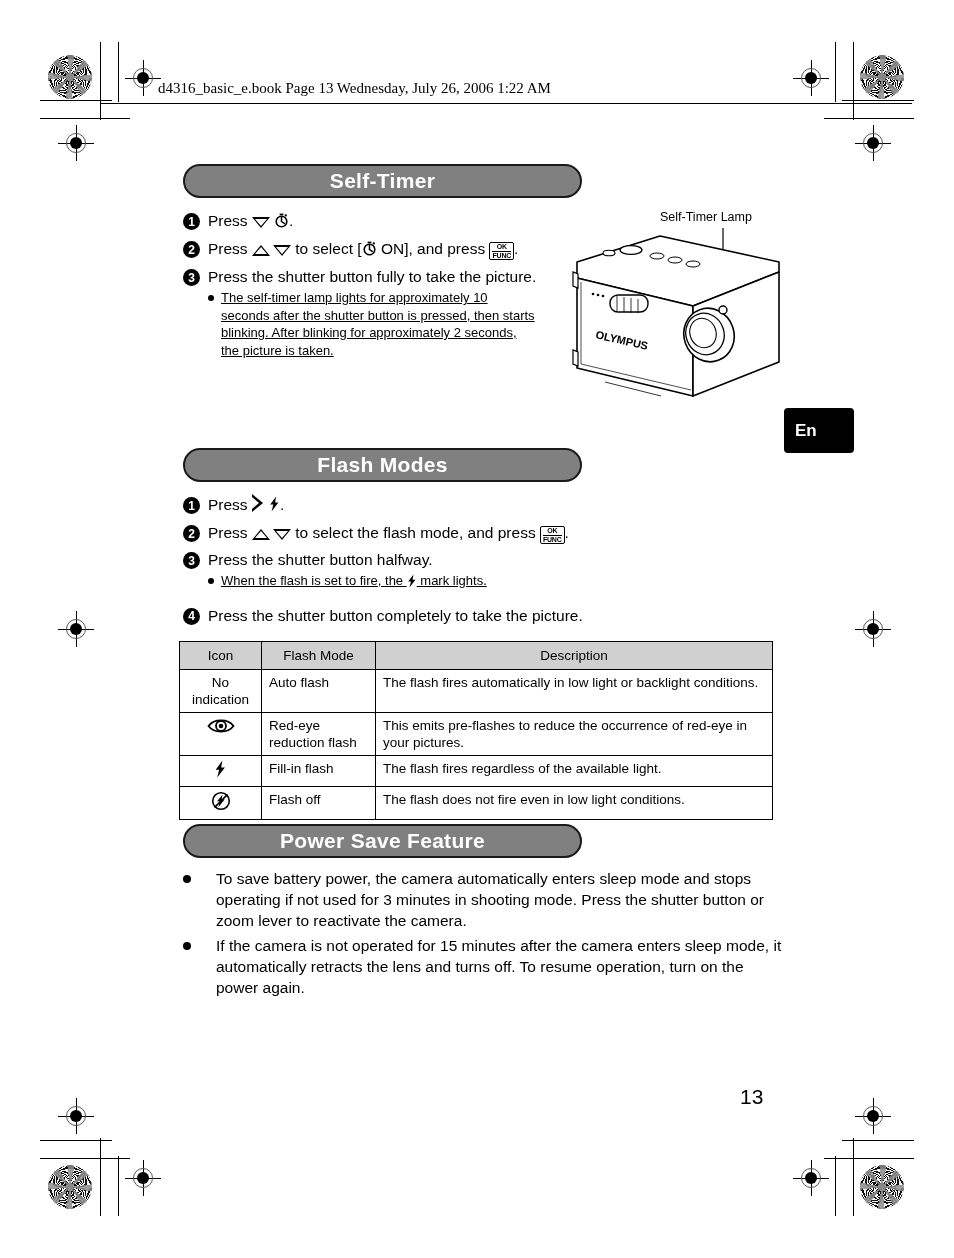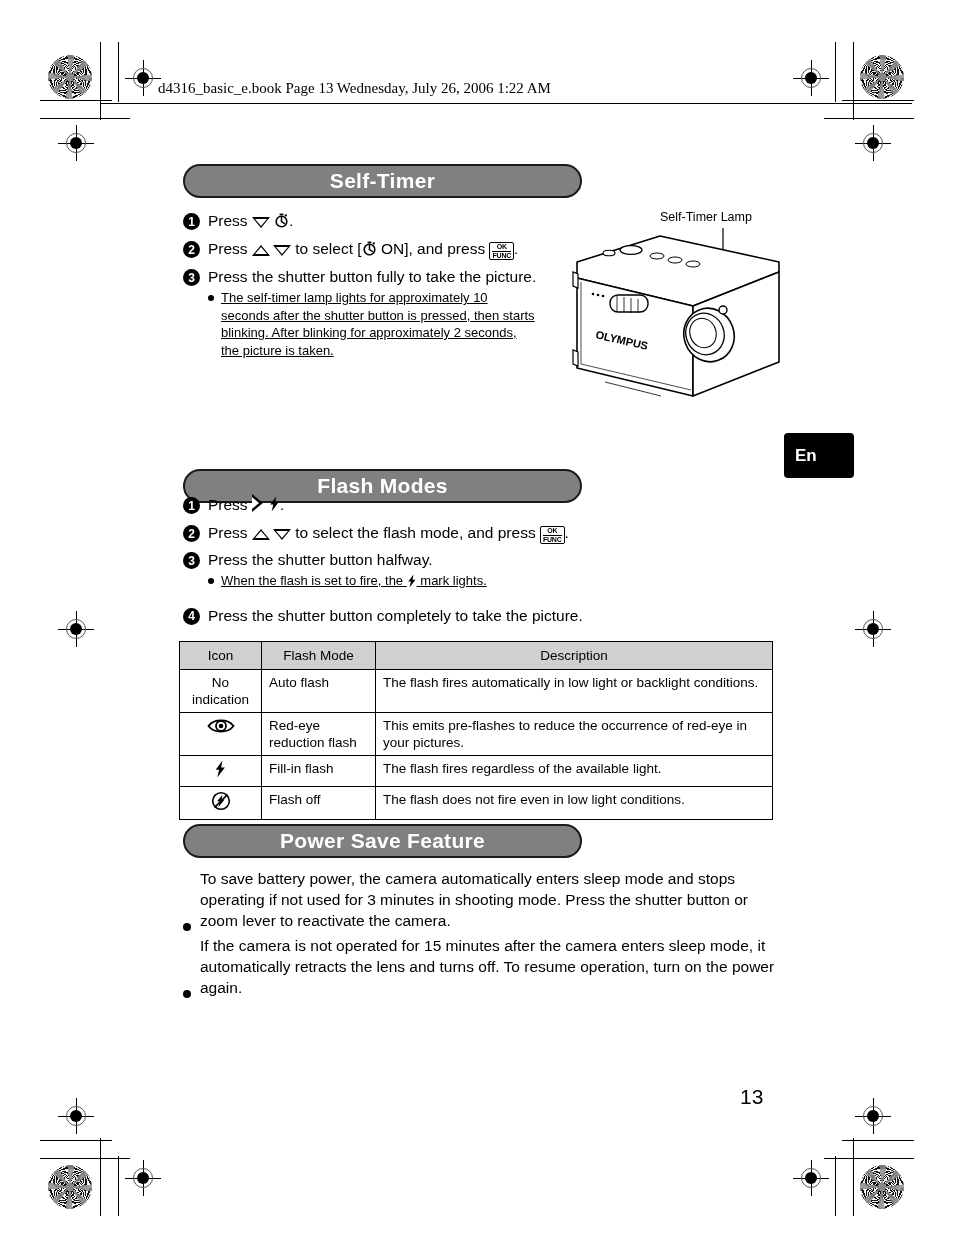--- a/index.html
+++ b/index.html
@@ -159,27 +159,27 @@
   #flash-table thead th {
     background: #d0d0d0;
     font-weight: normal;
     padding: 5px 7px;
   }
   .col-icon { width: 82px; text-align: center; vertical-align: middle; }
   .col-mode { width: 114px; }
 
   
   #power-save-list { position: absolute; left: 183px; top: 868px; width: 600px; }
-  .ps-item { display: flex; align-items: flex-end; margin-bottom: 4px; }
+  .ps-item { display: flex; align-items: flex-start; margin-bottom: 4px; gap: 16px; }
   .ps-dot { flex: 0 0 auto; width: 8px; height: 8px; background: #000; border-radius: 50%; margin-top: 7px; margin-right: 9px; }
   .ps-text { font-size: 15.5px; line-height: 21px; }
 
   
   #en-tab {
-    position: absolute; left: 784px; top: 433px;
+    position: absolute; left: 784px; top: 408px;
     width: 70px; height: 45px;
     background: #000; border-radius: 4px;
     color: #fff; font-size: 17px; font-weight: bold;
     display: flex; align-items: center; padding-left: 11px;
   }
 
   
   #page-number {
     position: absolute; left: 740px; top: 1085px;
     font-size: 21px; font-weight: normal;
@@ -400,21 +400,21 @@
       <path d="M8 140 L8 154 L13 156 L13 142 Z" fill="#fff" stroke="#000" stroke-width="1.2"></path>
 
       <path d="M40 172 L96 186" fill="none" stroke="#000" stroke-width="0.8"></path>
     </svg>
   </div>
 
   <div id="en-tab">
     <span>En</span>
   </div>
 
-  <div class="section-pill" style="left:183px;top:469px;width:399px;">
+  <div class="section-pill" style="left:183px;top:448px;width:399px;">
     <span>Flash Modes</span>
   </div>
 
   <div class="steps" style="left:183px;top:494px;width:560px;">
 
     <div class="step">
       <div class="step-num">1</div>
       <div class="step-text">
         <span>Press </span><span class="gl tri-right"></span><span class="gl" style="margin-left:6px;">
           <svg width="11" height="16" viewBox="0 0 11 16">

